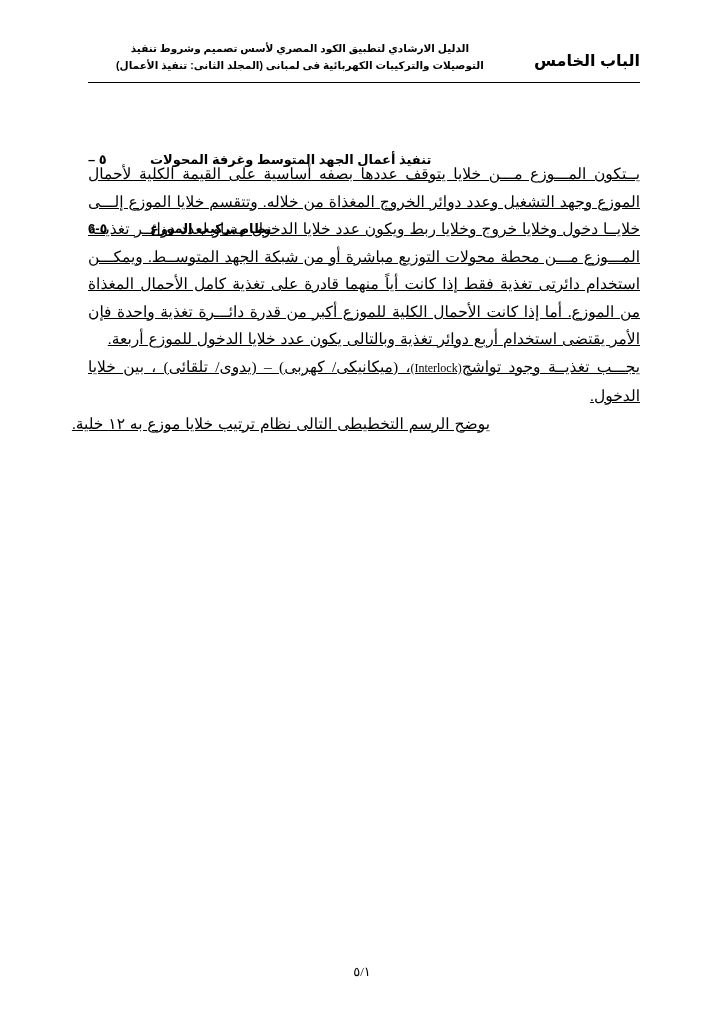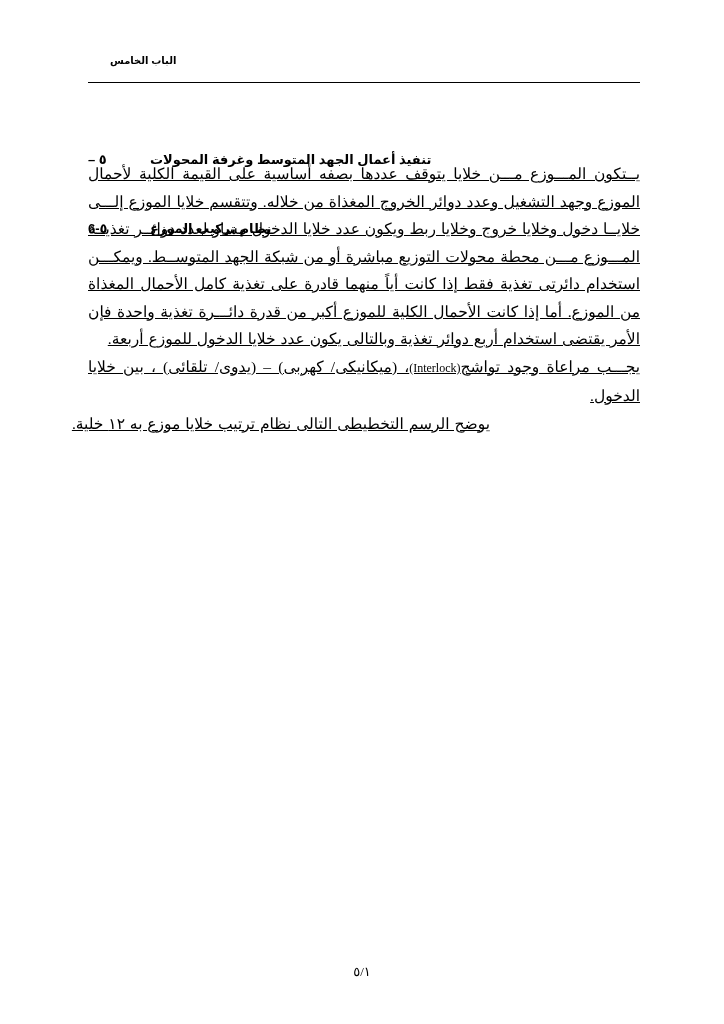--- a/index.html
+++ b/index.html
@@ -47,21 +47,21 @@
     font-weight: bold;
     font-size: 10.5px;
     line-height: 17px;
     white-space: nowrap;
     letter-spacing: 0px;
   }
   .header-left-label {
     flex: 0 0 auto;
     font-family: "Liberation Sans", "DejaVu Sans", sans-serif;
     font-weight: bold;
-    font-size: 10px;
+    font-size: 16px;
     line-height: 17px;
     padding-top: 12px;
     padding-left: 22px;
     white-space: nowrap;
     direction: rtl;
   }
   .header-rule {
     position: absolute;
     top: 82px;
     left: 88px;
@@ -148,20 +148,24 @@
     direction: rtl;
   }
 </style>
 </head>
 <body>
 
 <div class="page">
 
   <div class="page-header">
     <div class="header-row">
+      <div class="header-center">
+        <div class="header-line">الدليل الارشادي لتطبيق الكود المصري لأسس تصميم وشروط تنفيذ</div>
+        <div class="header-line">التوصيلات والتركيبات الكهربائية فى لمبانى (المجلد الثانى: تنفيذ الأعمال)</div>
+      </div>
       <div class="header-left-label">الباب الخامس</div>
     </div>
   </div>
   <div class="header-rule"></div>
 
   <div class="section-titles">
     <div class="section-title-row">
       <span class="sec-text">تنفيذ أعمال الجهد المتوسط وغرفة المحولات</span>
       <span class="sec-num">٥ –</span>
     </div>
@@ -170,21 +174,21 @@
       <span class="sec-num">٥-6</span>
     </div>
   </div>
 
   <div class="body-block">
 
     <p class="para">يــتكون المـــوزع مـــن خلايا يتوقف عددها بصفه أساسية على القيمة الكلية لأحمال الموزع وجهد التشغيل وعدد دوائر الخروج المغذاة من خلاله. وتتقسم خلايا الموزع إلـــى خلايــا دخول وخلايا خروج وخلايا ربط ويكون عدد خلايا الدخول مساو لعدد دوائــر تغذيــة المـــوزع مـــن محطة محولات التوزيع مباشرة أو من شبكة الجهد المتوســط. ويمكـــن استخدام دائرتى تغذية فقط إذا كانت أياً منهما قادرة على تغذية كامل الأحمال المغذاة من الموزع. أما إذا كانت الأحمال الكلية للموزع أكبر من قدرة دائـــرة تغذية واحدة فإن الأمر يقتضى استخدام أربع دوائر تغذية وبالتالى يكون عدد خلايا الدخول للموزع أربعة.</p>
 
 
 
-    <p class="para"><span>يجـــب مراعاة وجود تواشج</span><span class="latin">(Interlock)</span><span>، (ميكانيكى/ كهربى) – (يدوى/ تلقائى) ، بين خلايا الدخول.</span></p>
+    <p class="para"><span>يجـــب تغذيــة وجود تواشج</span><span class="latin">(Interlock)</span><span>، (ميكانيكى/ كهربى) – (يدوى/ تلقائى) ، بين خلايا الدخول.</span></p>
 
     <p class="para line indent-last">يوضح الرسم التخطيطى التالى نظام ترتيب خلايا موزع به ١٢ خلية.</p>
 
   </div>
 
   <div class="page-footer">
     <span>٥/١</span>
   </div>
 
 </div>

